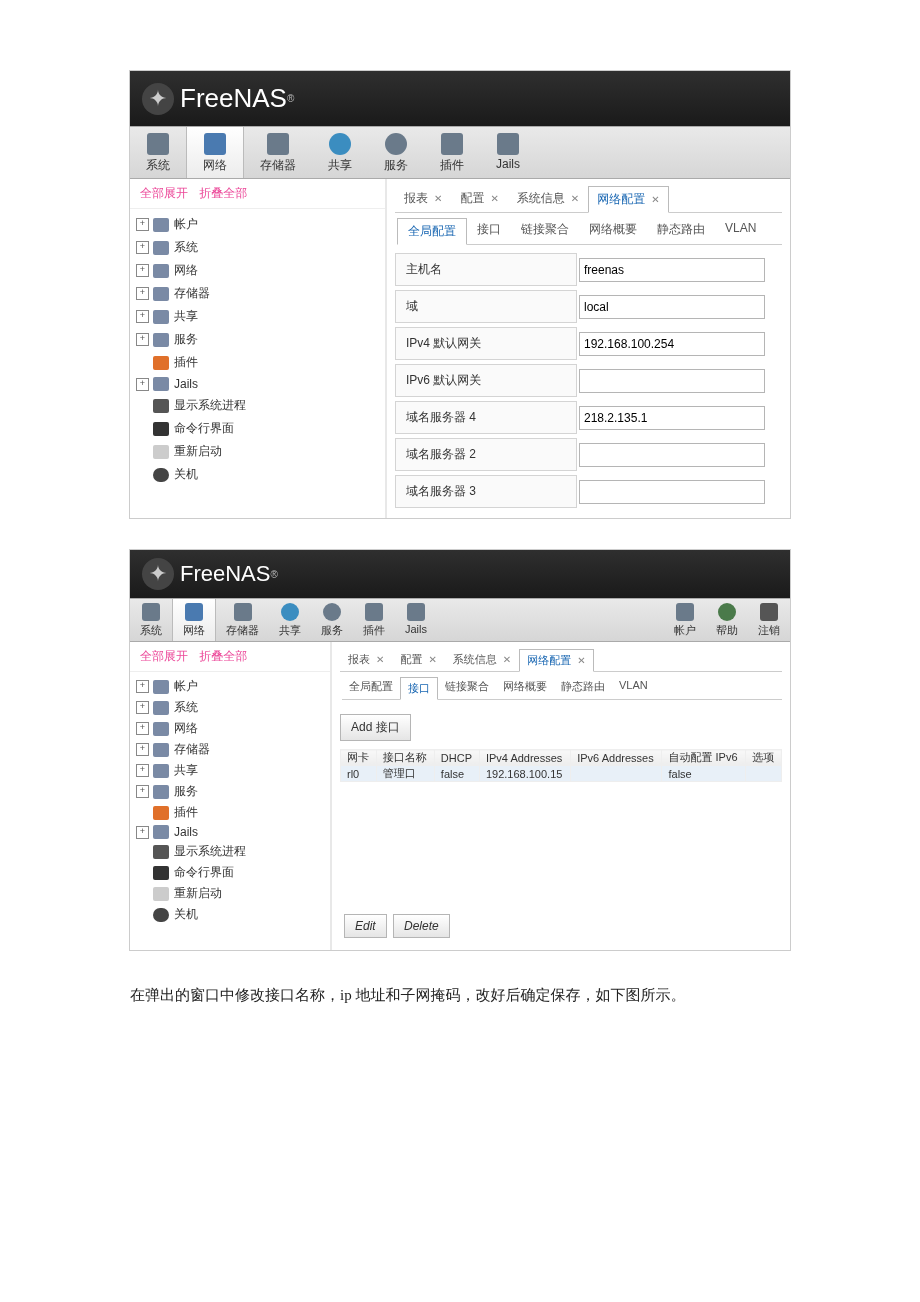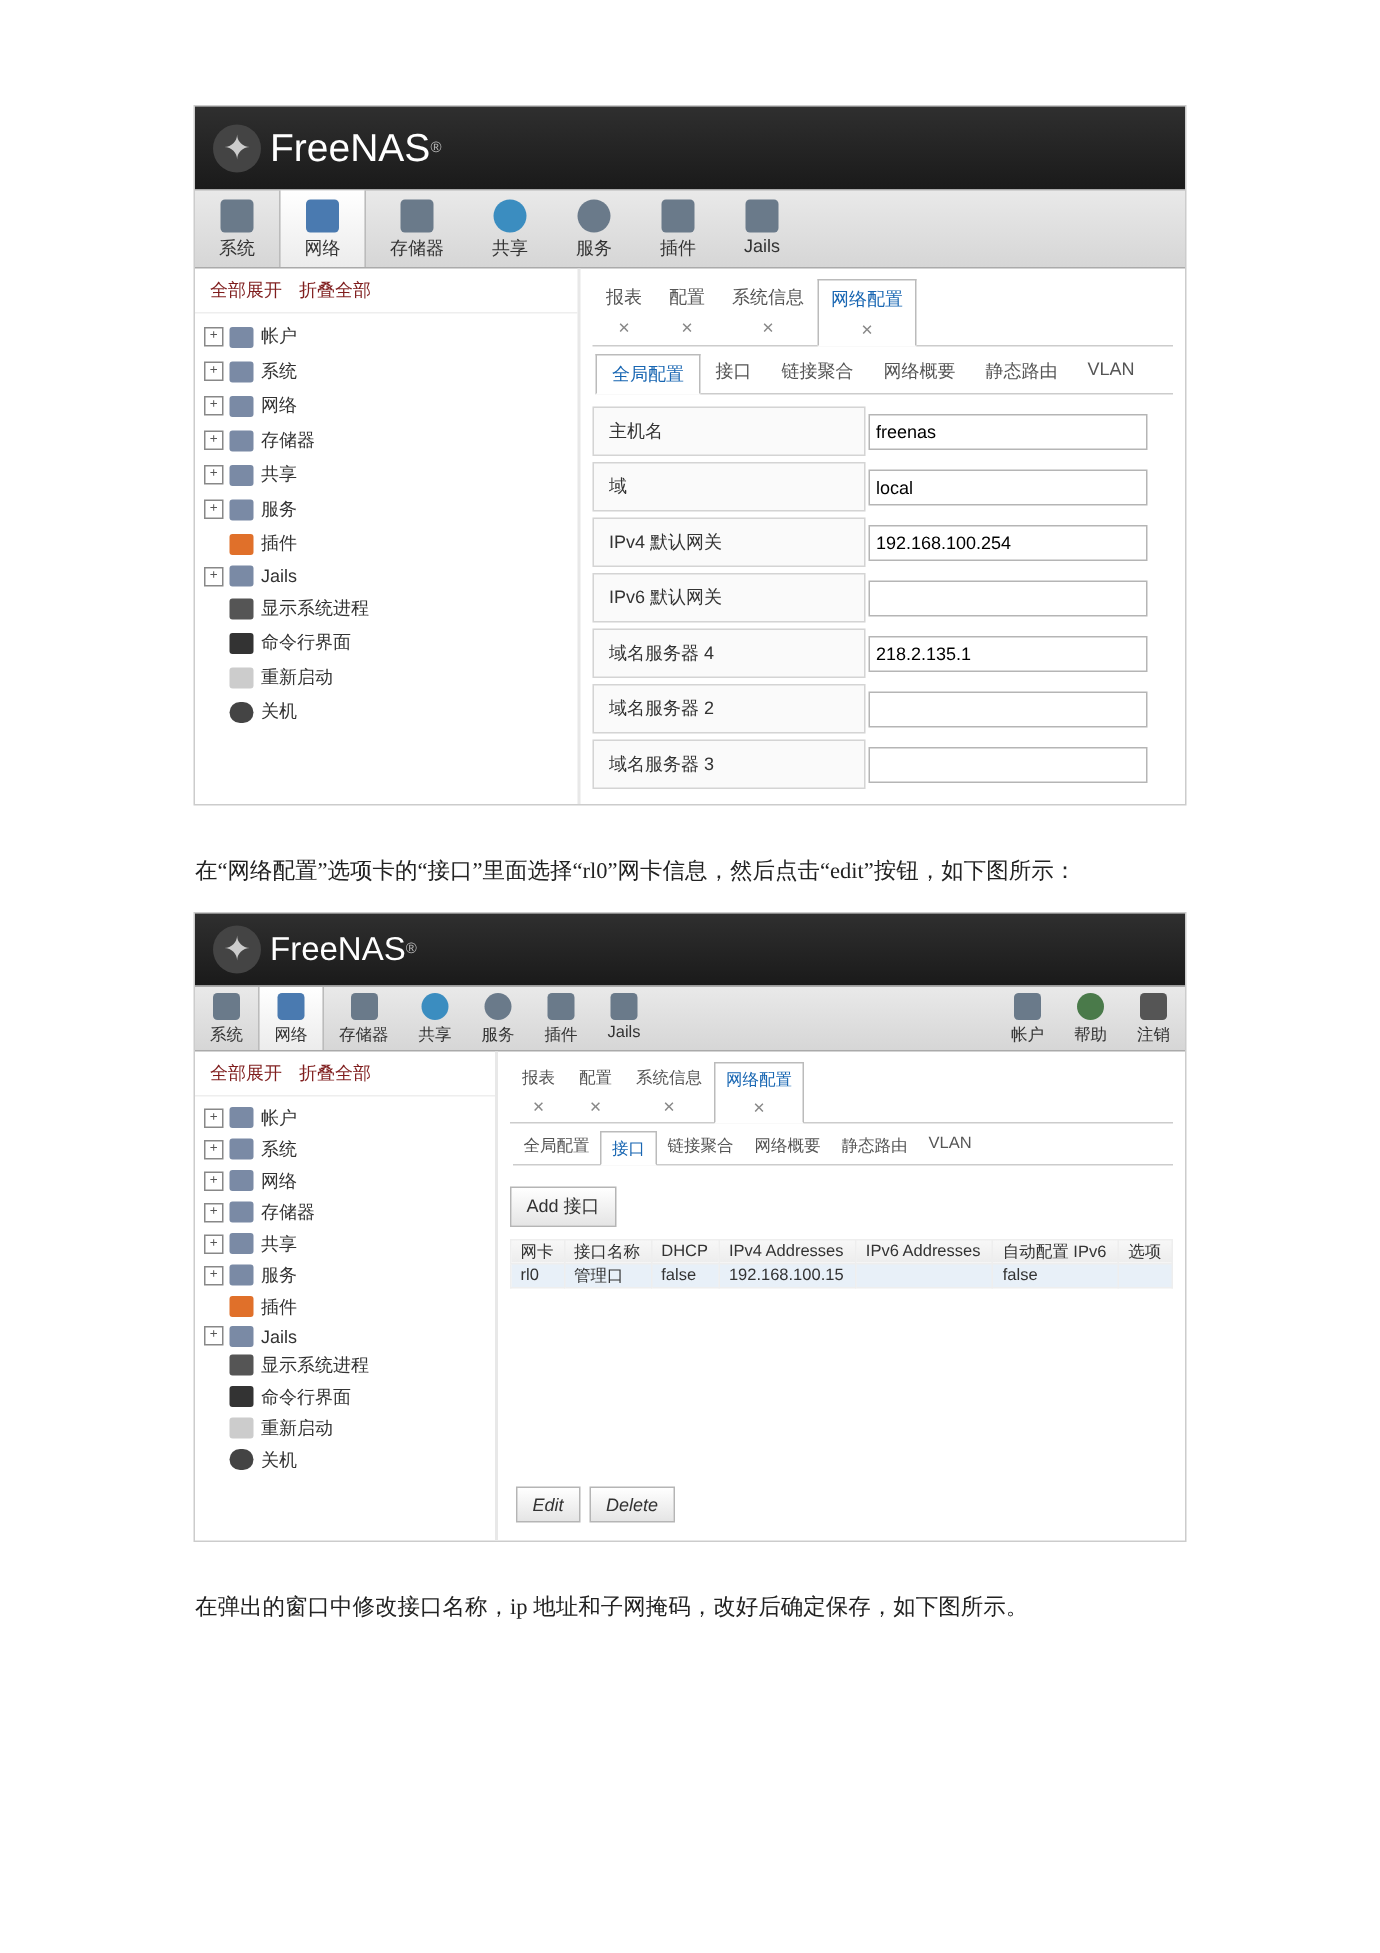--- a/index.html
+++ b/index.html
@@ -11,29 +11,29 @@
   .logo .ico { width:32px; height:32px; border-radius:16px; background:#444; display:flex; align-items:center; justify-content:center; margin-right:6px; color:#ccc; font-size:22px; }
   .reg { font-size:10px; vertical-align:12px; color:#bbb; }
   .tbar { background:linear-gradient(#e9e9e9,#d6d6d6); border-top:1px solid #aaa; border-bottom:1px solid #aaa; display:flex; }
   .titem { padding:6px 16px 4px 16px; text-align:center; color:#333; }
   .titem .ticon { width:22px; height:22px; margin:0 auto 2px auto; background:#6a7a8a; border-radius:3px; }
   .titem.sel { background:linear-gradient(#fff,#ececec); border-left:1px solid #bbb; border-right:1px solid #bbb; }
   .spacer { flex:1; }
   .workarea { display:flex; min-height:300px; }
   .sidebar { width:255px; border-right:2px solid #e8e8e8; padding-bottom:10px; }
   .treectrl { padding:6px 10px; border-bottom:1px solid #eee; }
-  .treectrl a { color:#7f1d1d; text-decoration:none; margin-right:8px; }
+  .treectrl a { color:#ec4899; text-decoration:none; margin-right:8px; }
   .tree { padding:4px 6px 4px 4px; }
   .tree .node { display:flex; align-items:center; padding:3px 2px; }
   .tree .exp { width:11px; height:11px; border:1px solid #888; background:#fff; color:#555; font-size:9px; line-height:9px; text-align:center; margin-right:4px; }
   .tree .leaf .exp { visibility:hidden; }
   .tree .tico { width:16px; height:14px; background:#7a8aa5; margin-right:5px; border-radius:2px; }
   .mainpane { flex:1; padding:6px 8px; }
   .tabs { display:flex; border-bottom:1px solid #ccc; margin-bottom:4px; }
-  .tab { padding:4px 8px; color:#555; display:flex; align-items:center; gap:6px; border:1px solid transparent;flex-direction:column; }
+  .tab { padding:4px 8px; color:#555; display:flex; align-items:center; gap:6px; border:1px solid transparent; }
   .tab.on { border:1px solid #bbb; border-bottom-color:#fff; color:#1866b2; background:#fff; position:relative; top:1px; }
   .tab .close { color:#888; font-size:10px; }
   .stabs { display:flex; border-bottom:1px solid #ccc; margin:3px 0 8px 2px; }
   .stab { padding:4px 10px; color:#555; }
   .stab.on { border:1px solid #bbb; border-bottom-color:#fff; background:#fff; position:relative; top:1px; color:#1866b2; }
   .formrow { display:flex; align-items:center; margin:4px 0; }
   .formrow .lbl { width:160px; border:1px solid #d4d4d4; padding:7px 10px; background:#fafafa; font-weight:normal; }
   .formrow .inp { margin-left:2px; }
   .formrow input { width:176px; padding:4px; border:1px solid #b5b5b5; font-family:inherit; font-size:12px; }
   .btn { border:1px solid #b5b5b5; background:linear-gradient(#fff,#e5e5e5); padding:4px 10px; display:inline-block; color:#333; margin:6px 3px 0 0; }
@@ -202,21 +202,20 @@
             <div class="inp"><input value="" style=""></div>
           </div>
         <div class="formrow">
             <div class="lbl">域名服务器 3</div>
             <div class="inp"><input value="" style=""></div>
           </div>
       </div>
     </div>
   </div>
 
-  <div class="doc-text">在“网络配置”选项卡的“接口”里面选择“rl0”网卡信息，然后点击“edit”按钮，如下图所示：</div>
 
   <div class="shot shot2">
     <div class="header">
       <div class="logo">
         <span class="ico">✦</span>
         <span>FreeNAS</span>
           <span class="reg">®</span>
       </div>
     </div>
 

